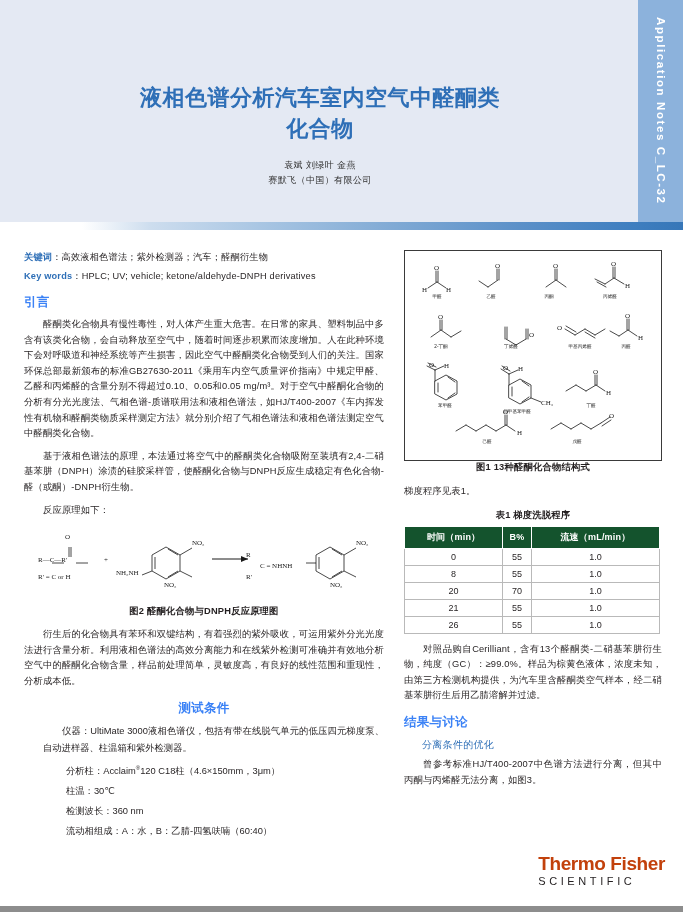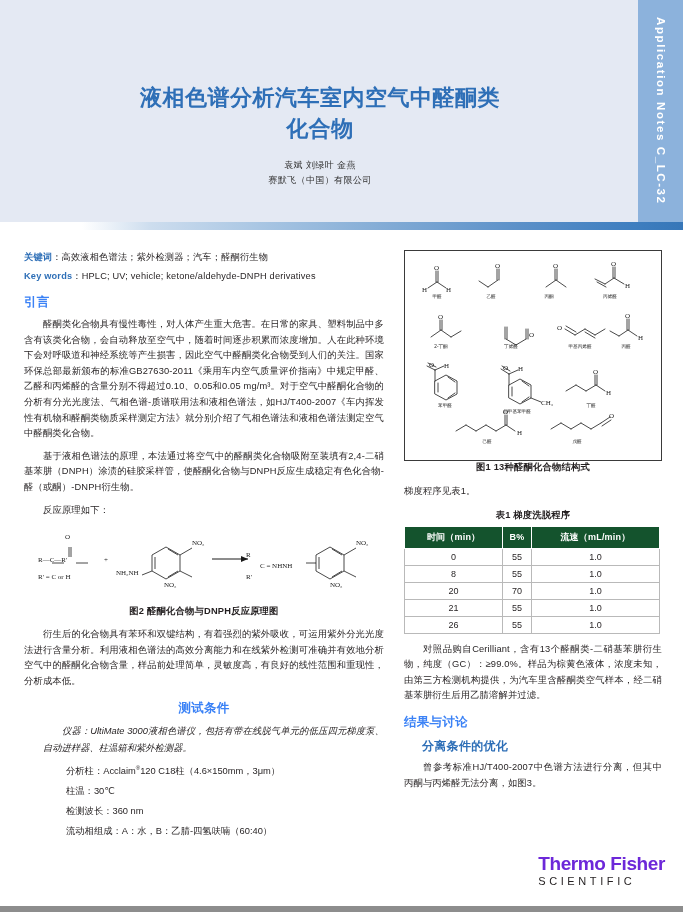--- a/index.html
+++ b/index.html
@@ -24,28 +24,28 @@
   .col-left{position:absolute;left:24px;top:250px;width:360px;}
   .col-right{position:absolute;left:404px;top:250px;width:258px;}
 
   .kw{font-size:9.2px;line-height:15px;color:#231f20;margin-bottom:4px;letter-spacing:.2px;}
   .kw b{color:#2e6fb7;font-weight:700;}
   .kw-en{font-size:9.2px;line-height:15px;color:#231f20;margin-bottom:10px;letter-spacing:.2px;}
   .kw-en b{color:#2e6fb7;font-weight:700;}
 
   h2.sec{color:#3b82f6;font-size:12.5px;font-weight:700;margin:10px 0 6px 0;letter-spacing:.3px;}
   h2.sec.center{text-align:center;}
-  h3.sub{color:#2e6fb7;font-size:12px;font-weight:700;margin:7px 0 5px 18px;letter-spacing:.3px;}
+  h3.sub{color:#2e6fb7;font-size:10px;font-weight:400;margin:7px 0 5px 18px;letter-spacing:.3px;}
 
   p.body{font-size:9.3px;line-height:15.6px;text-align:justify;margin:0 0 7px 0;letter-spacing:.15px;}
   p.ind{text-indent:19px;}
 
   .cond{margin-left:42px;}
   .cond p{font-size:9.3px;line-height:17px;margin:0 0 3px 0;}
-  .cond p.first{text-indent:19px;margin-left:-23px;text-align:justify;font-style:italic;}
+  .cond p.first{text-indent:19px;margin-left:-23px;text-align:justify;}
   sup.reg{font-size:6px;vertical-align:super;}
 
   
   .fig1{border:1px solid #3a3a3a;width:256px;height:209px;position:relative;background:#fff;}
   .fig-cap{text-align:center;font-size:9.3px;font-weight:700;margin-bottom:10px;letter-spacing:.2px;}
   .struct-label{position:absolute;font-size:4.6px;color:#1a1a1a;text-align:center;transform:translateX(-50%);white-space:nowrap;}
 
   
   .fig2-wrap{position:relative;height:78px;margin:6px 0 0 0;}
   .fig2-cap{text-align:center;font-size:9.3px;font-weight:700;margin:2px 0 9px 0;letter-spacing:.2px;}
@@ -54,21 +54,21 @@
   
   .tbl-cap{text-align:center;font-size:9.3px;font-weight:700;margin:9px 0 4px 0;letter-spacing:.2px;}
   table.grad{border-collapse:collapse;width:256px;font-size:9px;}
   table.grad th{background:#14532d;color:#fff;font-weight:700;font-size:9px;padding:4px 0;text-align:center;border:1px solid #ffffff;letter-spacing:.2px;}
   table.grad td{text-align:center;padding:3px 0;border-left:1px solid #b9b9b9;border-right:1px solid #b9b9b9;border-bottom:1px solid #b9b9b9;font-size:9px;color:#231f20;}
   table.grad tr:first-child td{border-top:1px solid #b9b9b9;}
   .tbl-gap{height:8px;}
 
   
   .logo{position:absolute;right:18px;bottom:24px;text-align:left;}
-  .logo .l1{color:#6d28d9;font-size:19px;font-weight:700;letter-spacing:-.4px;line-height:19px;}
+  .logo .l1{color:#c2410c;font-size:19px;font-weight:700;letter-spacing:-.4px;line-height:19px;}
   .logo .l2{color:#231f20;font-size:11px;letter-spacing:3.6px;line-height:14px;margin-top:1px;}
 
   .bottom-bar{position:absolute;left:0;bottom:0;width:683px;height:6px;background:#8d8d8d;}
 </style>
 </head>
 <body>
 
 <div class="header">
   <div class="header-bg"></div>
   <div class="header-side"></div>

